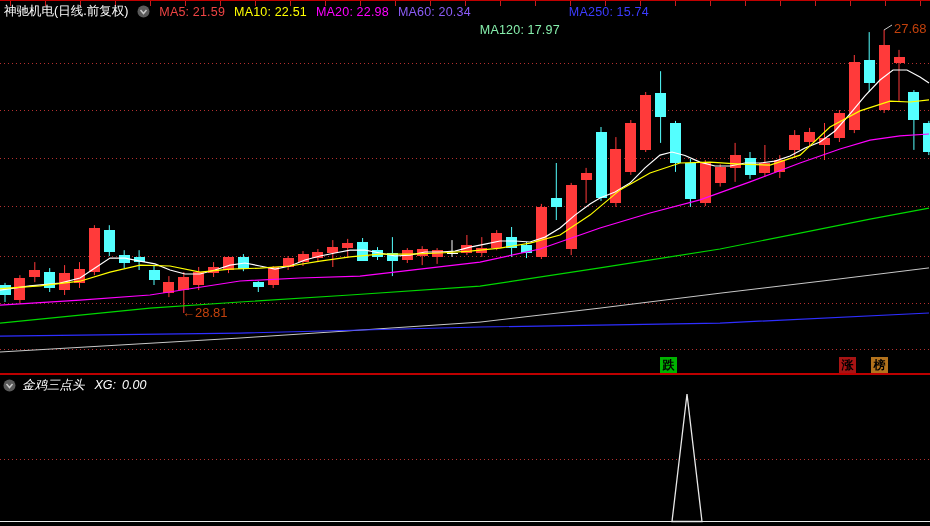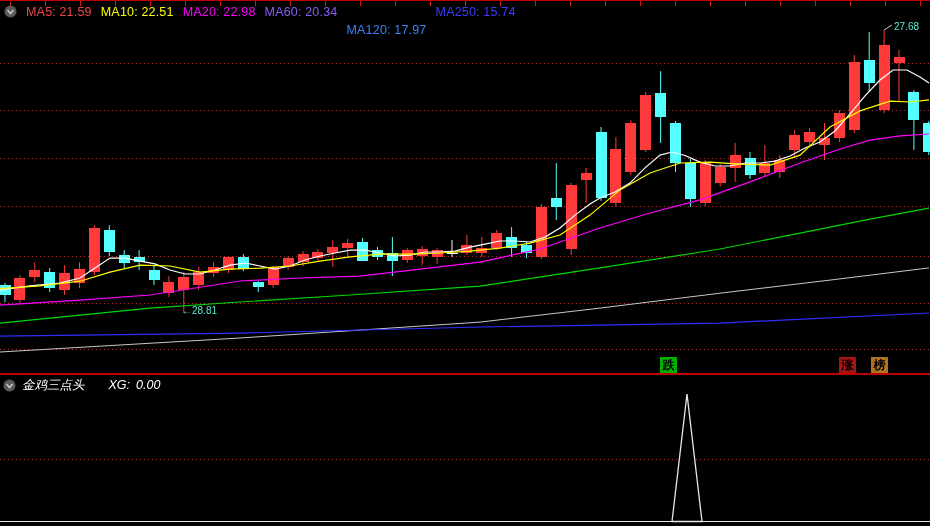--- a/index.html
+++ b/index.html
@@ -10,32 +10,32 @@
   #sub-svg{top:375px;}
   .top-line{position:absolute;top:0;left:0;right:0;height:1px;background:#c00000;z-index:4;}
   .top-ruler{position:absolute;top:1px;left:0;right:0;height:5px;z-index:4;
              background:repeating-linear-gradient(90deg,#c81e1e 0 1px,transparent 1px 35px);
              background-position:10px 0;}
   .header-row{position:absolute;top:4px;left:4px;height:15px;display:flex;align-items:center;
               gap:9px;font-size:12.5px;white-space:nowrap;z-index:5;}
   .title{color:#ffffff;}
   .dd-icon{display:inline-flex;width:13px;height:13px;}
   .ma span{letter-spacing:0.2px;}
-  .annotation{position:absolute;font-size:10px;color:#5eead4;z-index:5;}
+  .annotation{position:absolute;font-size:13px;color:#c2410c;z-index:5;}
   .ann-low{left:182px;top:305px;}
   .ann-high{left:894px;top:21px;}
   .badge{position:absolute;top:357px;width:17px;height:16px;line-height:16px;text-align:center;
          color:#000;font-size:12px;font-weight:bold;z-index:5;cursor:pointer;}
   .badge-die{left:660px;}
   .badge-zhang{left:839px;}
   .badge-bang{left:871px;}
   .divider{position:absolute;top:373px;left:0;right:0;height:2px;background:#bd0000;z-index:4;}
   .sub-header{position:absolute;top:378px;left:3px;height:14px;display:flex;align-items:center;
               gap:6px;font-size:12.5px;color:#fff;z-index:5;white-space:nowrap;font-style:italic;}
-  .sub-header .xg{margin-left:18px;}
+  .sub-header .xg{margin-left:4px;}
 </style>
 </head>
 <body>
 
 <div class="screen">
 
   <svg id="main-svg" class="layer" width="930" height="375" viewBox="0 0 930 375">
       <line x1="0" x2="930" y1="63.0" y2="63.0" stroke="#b43030" stroke-width="1" stroke-dasharray="1 3" shape-rendering="crispEdges"></line>
       <line x1="0" x2="930" y1="110.0" y2="110.0" stroke="#b43030" stroke-width="1" stroke-dasharray="1 3" shape-rendering="crispEdges"></line>
       <line x1="0" x2="930" y1="158.1" y2="158.1" stroke="#b43030" stroke-width="1" stroke-dasharray="1 3" shape-rendering="crispEdges"></line>
@@ -181,31 +181,32 @@
   <svg id="sub-svg" class="layer" width="930" height="151" viewBox="0 0 930 151">
       <line x1="0" x2="930" y1="84" y2="84" stroke="#b43030" stroke-width="1" stroke-dasharray="1 3" shape-rendering="crispEdges"></line>
       <line x1="0" x2="930" y1="146.5" y2="146.5" stroke="#e8e8e8" stroke-width="1.2"></line>
       <polygon points="672,146.5 687,19 702,146.5" fill="#000000" stroke="#e8e8e8" stroke-width="1.3"></polygon>
     </svg>
 
   <div class="top-line"></div>
   <div class="top-ruler"></div>
 
   <div class="header-row">
+    <span class="title">神驰机电(日线.前复权)</span>
     <span class="dd-icon">
       <svg width="13" height="13" viewBox="0 0 13 13">
         <circle cx="6.5" cy="6.5" r="6" fill="#5a5a5a"></circle>
         <path d="M3.5 5 L6.5 8.5 L9.5 5" stroke="#c8c8c8" stroke-width="1.5" fill="none"></path>
       </svg>
     </span>
     <span class="ma" style="color: #ef4444;"><span>MA5:</span> <span>21.59</span></span>
     <span class="ma" style="color: rgb(255, 255, 0);"><span>MA10:</span> <span>22.51</span></span>
     <span class="ma" style="color: rgb(255, 0, 255);"><span>MA20:</span> <span>22.98</span></span>
     <span class="ma" style="color: #8b5cf6;"><span>MA60:</span> <span>20.34</span></span>
-    <span class="ma" style="color: #3b82f6; margin-top: 36px;"><span>MA120:</span> <span>17.97</span></span>
+    <span class="ma" style="color: #86efac; margin-top: 36px;"><span>MA120:</span> <span>17.97</span></span>
     <span class="ma" style="color: rgb(60, 60, 255); text-align: right;"><span>MA250:</span> <span>15.74</span></span>
   </div>
 
   <div class="annotation ann-low">←28.81</div>
   <div class="annotation ann-high">27.68</div>
 
   <div class="badge badge-die" style="background-color: rgb(0, 179, 0);">跌</div>
   <div class="badge badge-zhang" style="background-color: rgb(168, 20, 20);">涨</div>
   <div class="badge badge-bang" style="background-color: rgb(179, 115, 29);">榜</div>
 

